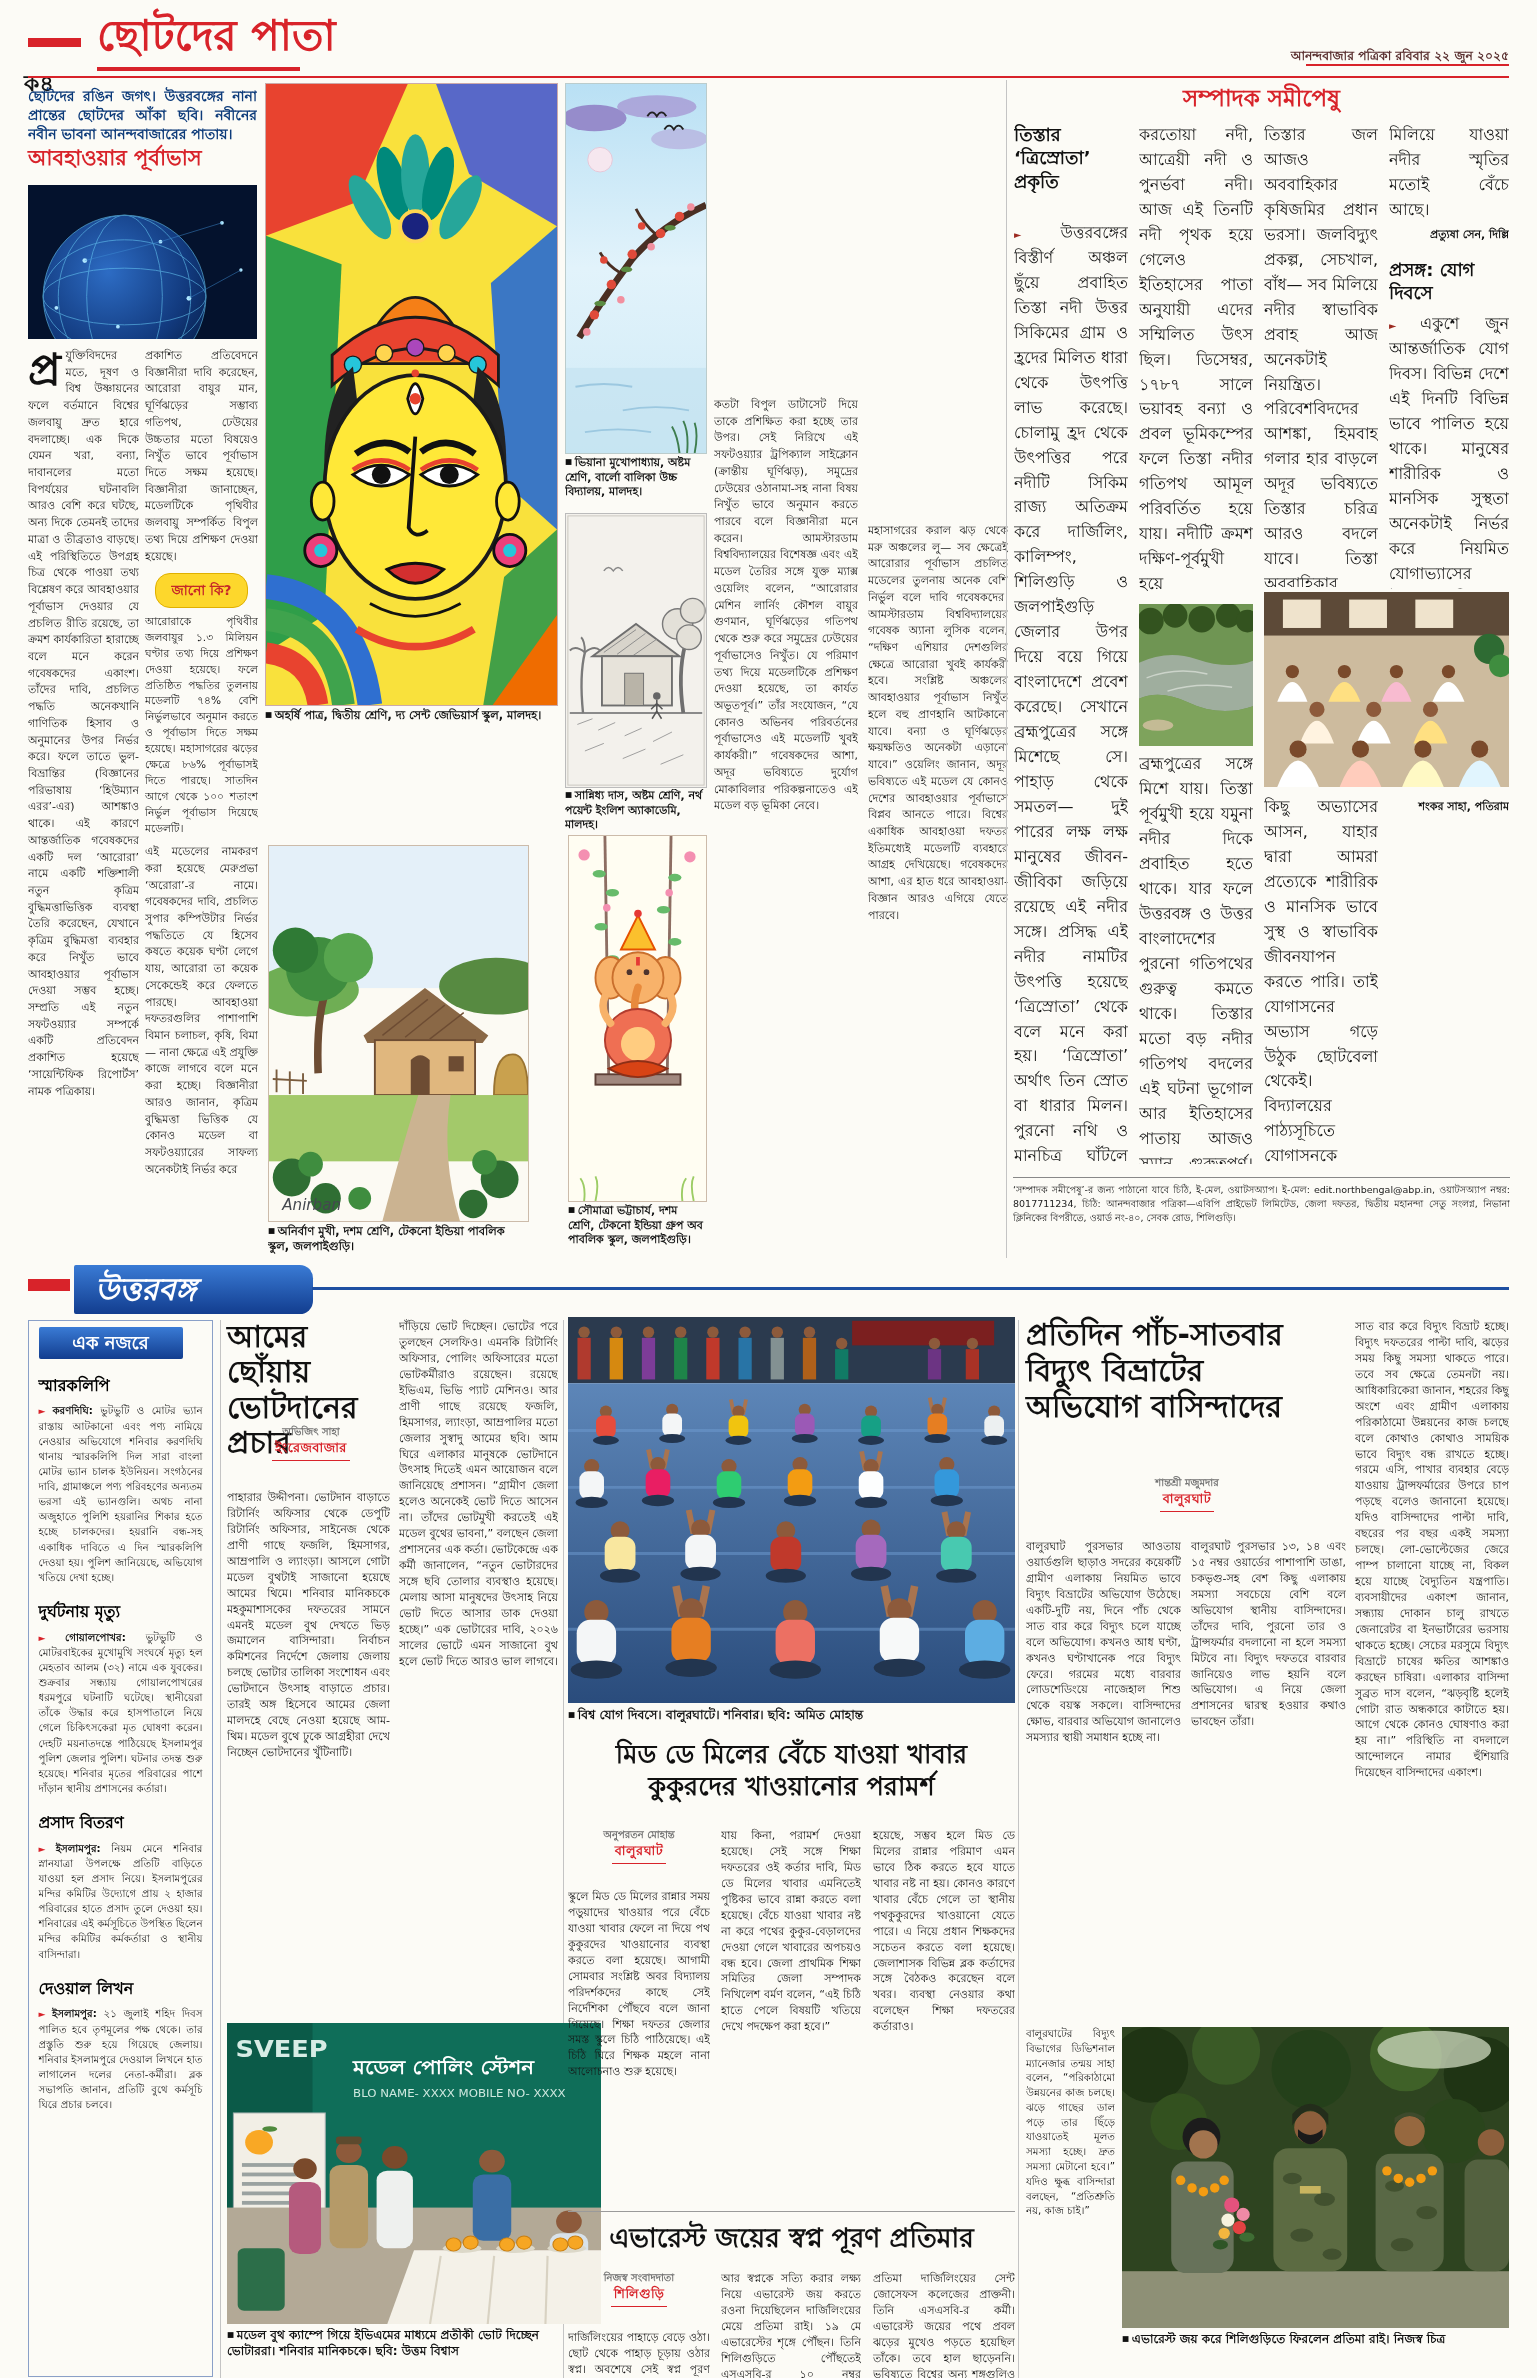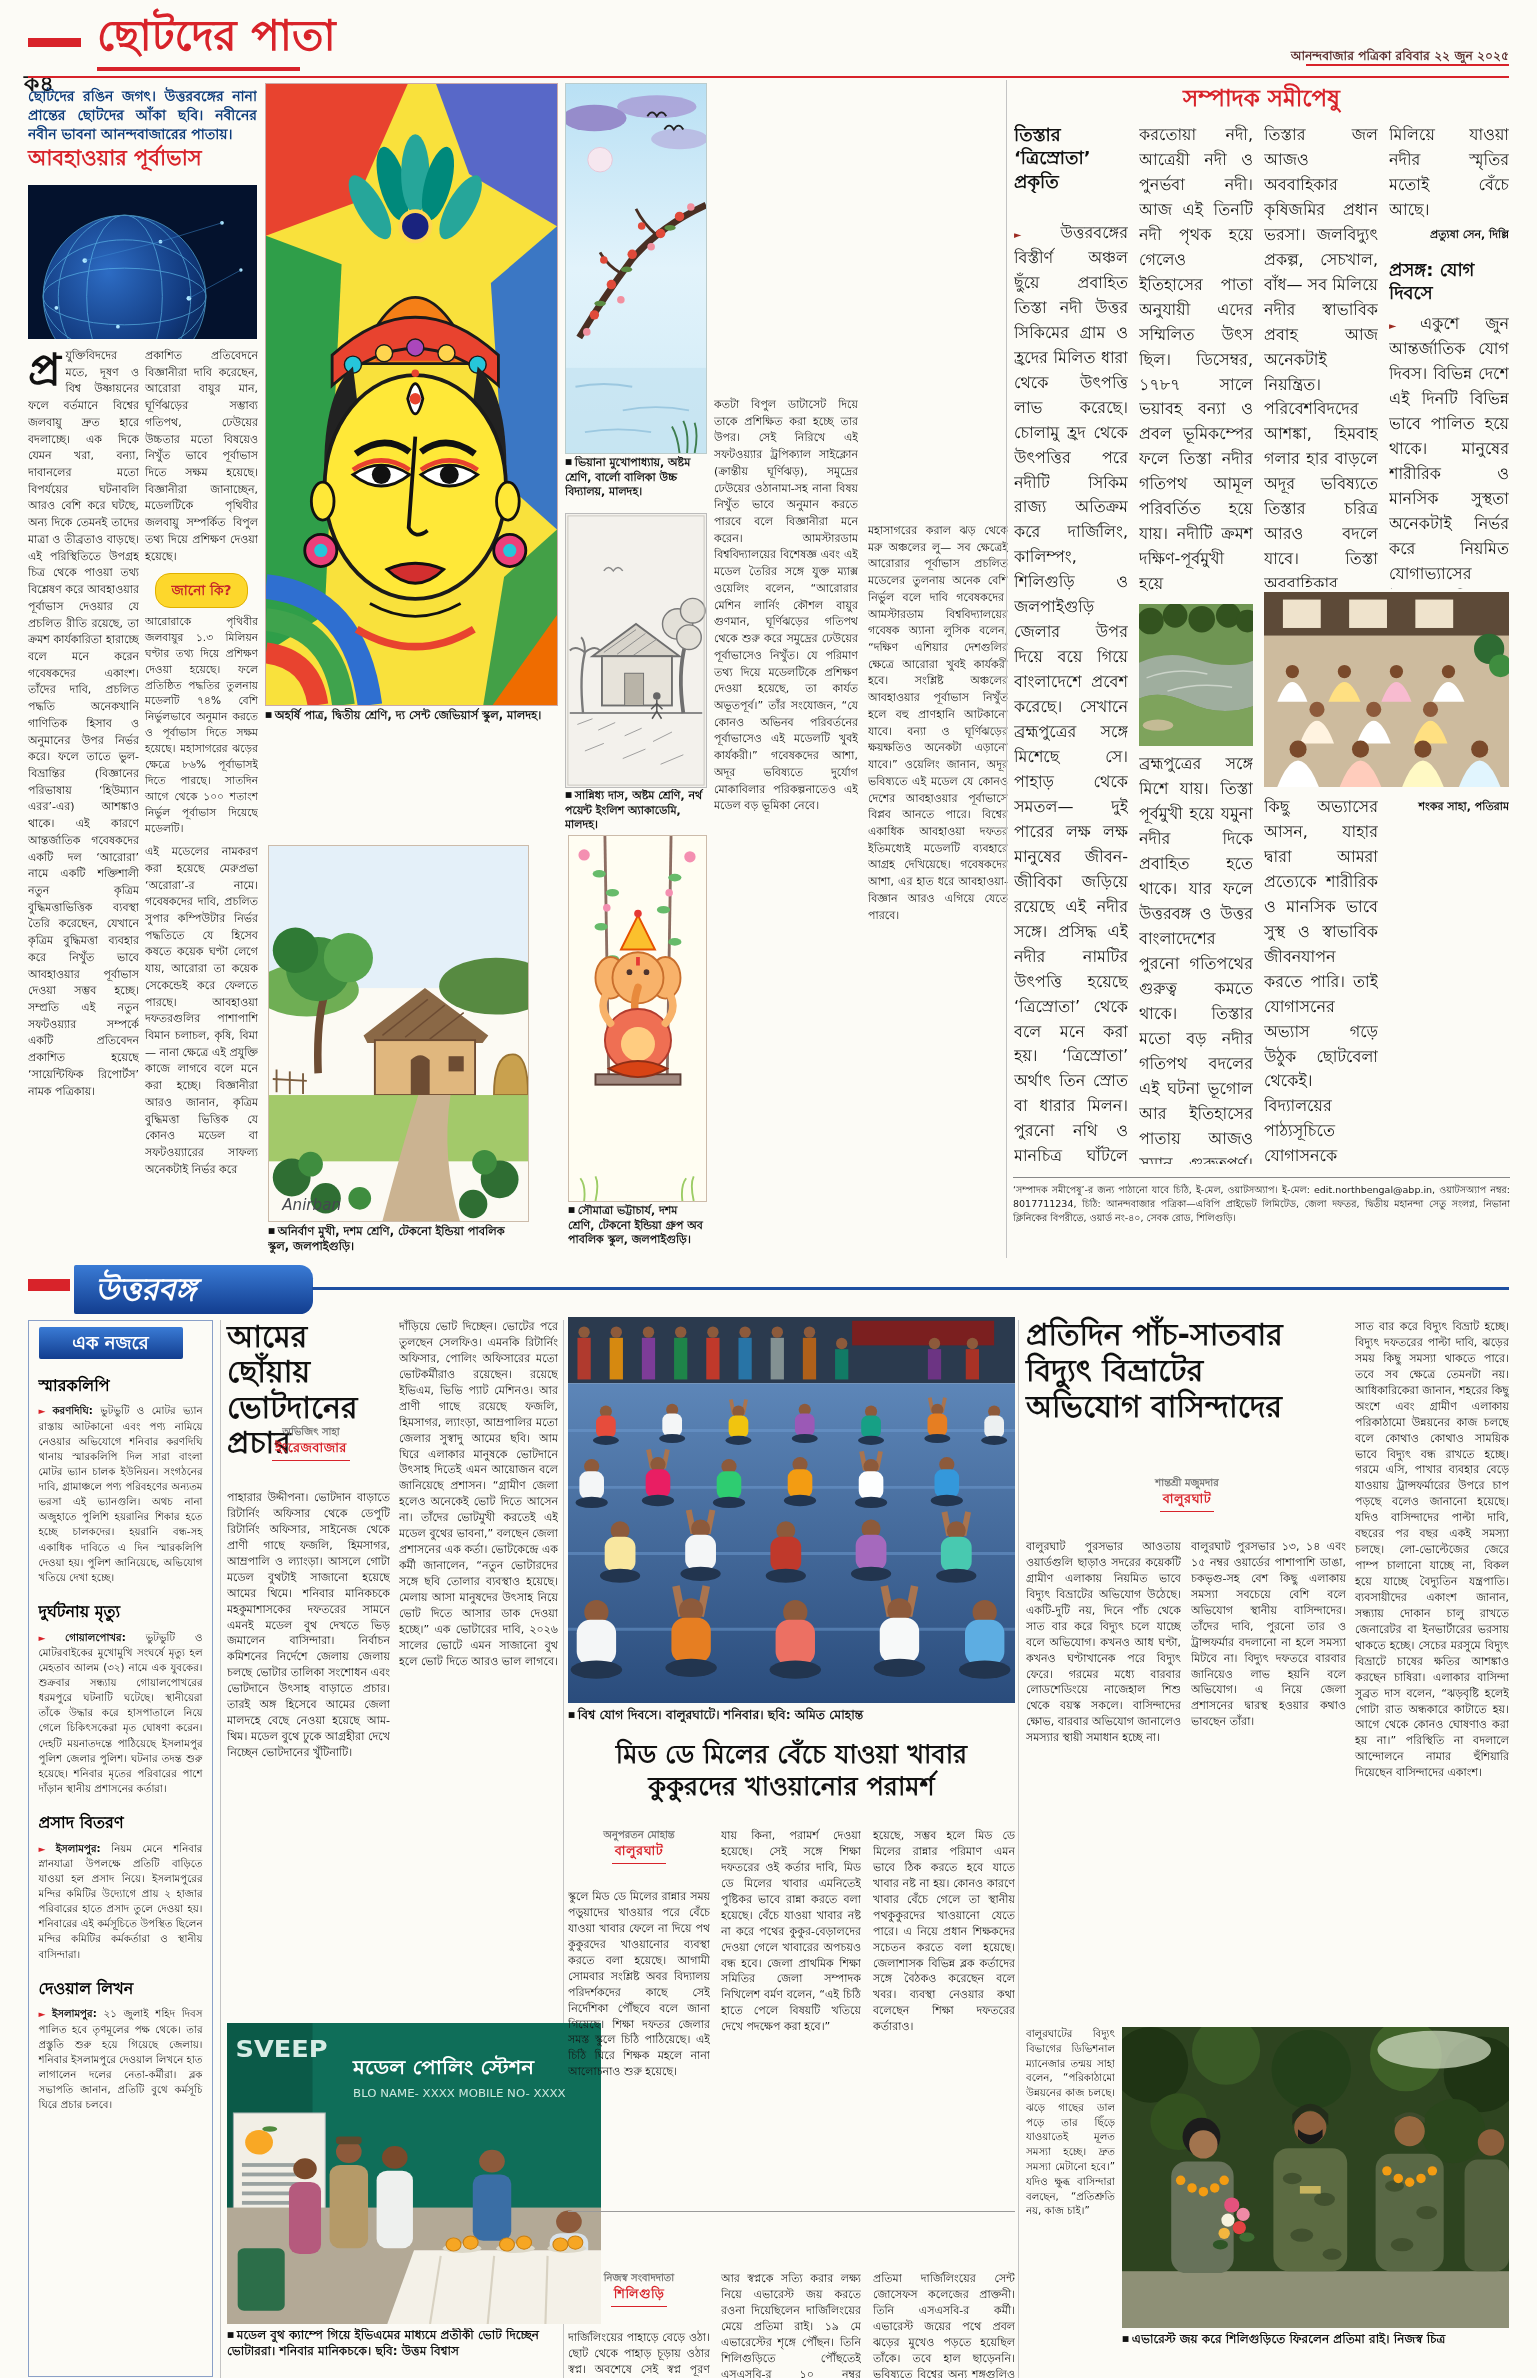--- a/index.html
+++ b/index.html
@@ -611,20 +611,21 @@
   <div class="abs byline-block" style="left:568px;top:1828px;width:142px;">
     <div class="bl">অনুপরতন মোহান্ত</div>
     <div><span class="dl">বালুরঘাট</span></div>
   </div>
   <div class="abs clip bt" style="left:568px;top:1889px;width:142px;height:318px;line-height:1.45;">স্কুলে মিড ডে মিলের রান্নার সময় পড়ুয়াদের খাওয়ার পরে বেঁচে যাওয়া খাবার ফেলে না দিয়ে পথ কুকুরদের খাওয়ানোর ব্যবস্থা করতে বলা হয়েছে। আগামী সোমবার সংশ্লিষ্ট অবর বিদ্যালয় পরিদর্শকদের কাছে সেই নির্দেশিকা পৌঁছবে বলে জানা গিয়েছে। শিক্ষা দফতর জেলার সমস্ত স্কুলে চিঠি পাঠিয়েছে। এই চিঠি ঘিরে শিক্ষক মহলে নানা আলোচনাও শুরু হয়েছে।</div>
   <div class="abs clip bt" style="left:721px;top:1828px;width:140px;height:379px;line-height:1.45;">যায় কিনা, পরামর্শ দেওয়া হয়েছে। সেই সঙ্গে শিক্ষা দফতরের ওই কর্তার দাবি, মিড ডে মিলের খাবার এমনিতেই পুষ্টিকর ভাবে রান্না করতে বলা হয়েছে। বেঁচে যাওয়া খাবার নষ্ট না করে পথের কুকুর-বেড়ালদের দেওয়া গেলে খাবারের অপচয়ও বন্ধ হবে। জেলা প্রাথমিক শিক্ষা সমিতির জেলা সম্পাদক নিখিলেশ বর্মণ বলেন, “এই চিঠি হাতে পেলে বিষয়টি খতিয়ে দেখে পদক্ষেপ করা হবে।”</div>
   <div class="abs clip bt" style="left:873px;top:1828px;width:142px;height:379px;line-height:1.45;">হয়েছে, সম্ভব হলে মিড ডে মিলের রান্নার পরিমাণ এমন ভাবে ঠিক করতে হবে যাতে খাবার নষ্ট না হয়। কোনও কারণে খাবার বেঁচে গেলে তা স্থানীয় পথকুকুরদের খাওয়ানো যেতে পারে। এ নিয়ে প্রধান শিক্ষকদের সচেতন করতে বলা হয়েছে। জেলাশাসক বিভিন্ন ব্লক কর্তাদের সঙ্গে বৈঠকও করেছেন বলে খবর। ব্যবস্থা নেওয়ার কথা বলেছেন শিক্ষা দফতরের কর্তারাও।</div>
 
   <div class="abs" style="left:568px;top:2211px;width:447px;height:0.9px;background:#9a9a9a;"></div>
 
+  <div class="abs hl center" style="left:568px;top:2218px;width:447px;font-size:26.5px;">এভারেস্ট জয়ের স্বপ্ন পূরণ প্রতিমার</div>
   <div class="abs byline-block" style="left:568px;top:2271px;width:142px;">
     <div class="bl">নিজস্ব সংবাদদাতা</div>
     <div><span class="dl">শিলিগুড়ি</span></div>
   </div>
   <div class="abs clip bt" style="left:568px;top:2330px;width:142px;height:48px;line-height:1.45;">দার্জিলিংয়ের পাহাড়ে বেড়ে ওঠা। ছোট থেকে পাহাড় চূড়ায় ওঠার স্বপ্ন। অবশেষে সেই স্বপ্ন পূরণ হয়েছে তাঁর। এভারেস্ট শৃঙ্গ জয় করে শনিবার শহরে ফিরলেন তিনি।</div>
   <div class="abs clip bt" style="left:721px;top:2271px;width:140px;height:107px;line-height:1.45;">আর স্বপ্নকে সত্যি করার লক্ষ্য নিয়ে এভারেস্ট জয় করতে রওনা দিয়েছিলেন দার্জিলিংয়ের মেয়ে প্রতিমা রাই। ১৯ মে এভারেস্টের শৃঙ্গে পৌঁছন। তিনি শিলিগুড়িতে পৌঁছতেই এসএসবি-র ১০ নম্বর ব্যাটালিয়নের তরফে তাঁকে ফুলের তোড়া ও উত্তরীয় দিয়ে সংবর্ধনা জানানো হয়।</div>
   <div class="abs clip bt" style="left:873px;top:2271px;width:142px;height:107px;line-height:1.45;">প্রতিমা দার্জিলিংয়ের সেন্ট জোসেফস কলেজের প্রাক্তনী। তিনি এসএসবি-র কর্মী। এভারেস্ট জয়ের পথে প্রবল ঝড়ের মুখেও পড়তে হয়েছিল তাঁকে। তবে হাল ছাড়েননি। ভবিষ্যতে বিশ্বের অন্য শৃঙ্গগুলিও ছুঁতে চান তিনি।</div>
 
   <div class="abs hl" style="left:1026px;top:1317px;width:322px;font-size:30px;line-height:1.2;">
     <div>প্রতিদিন পাঁচ-সাতবার</div>

